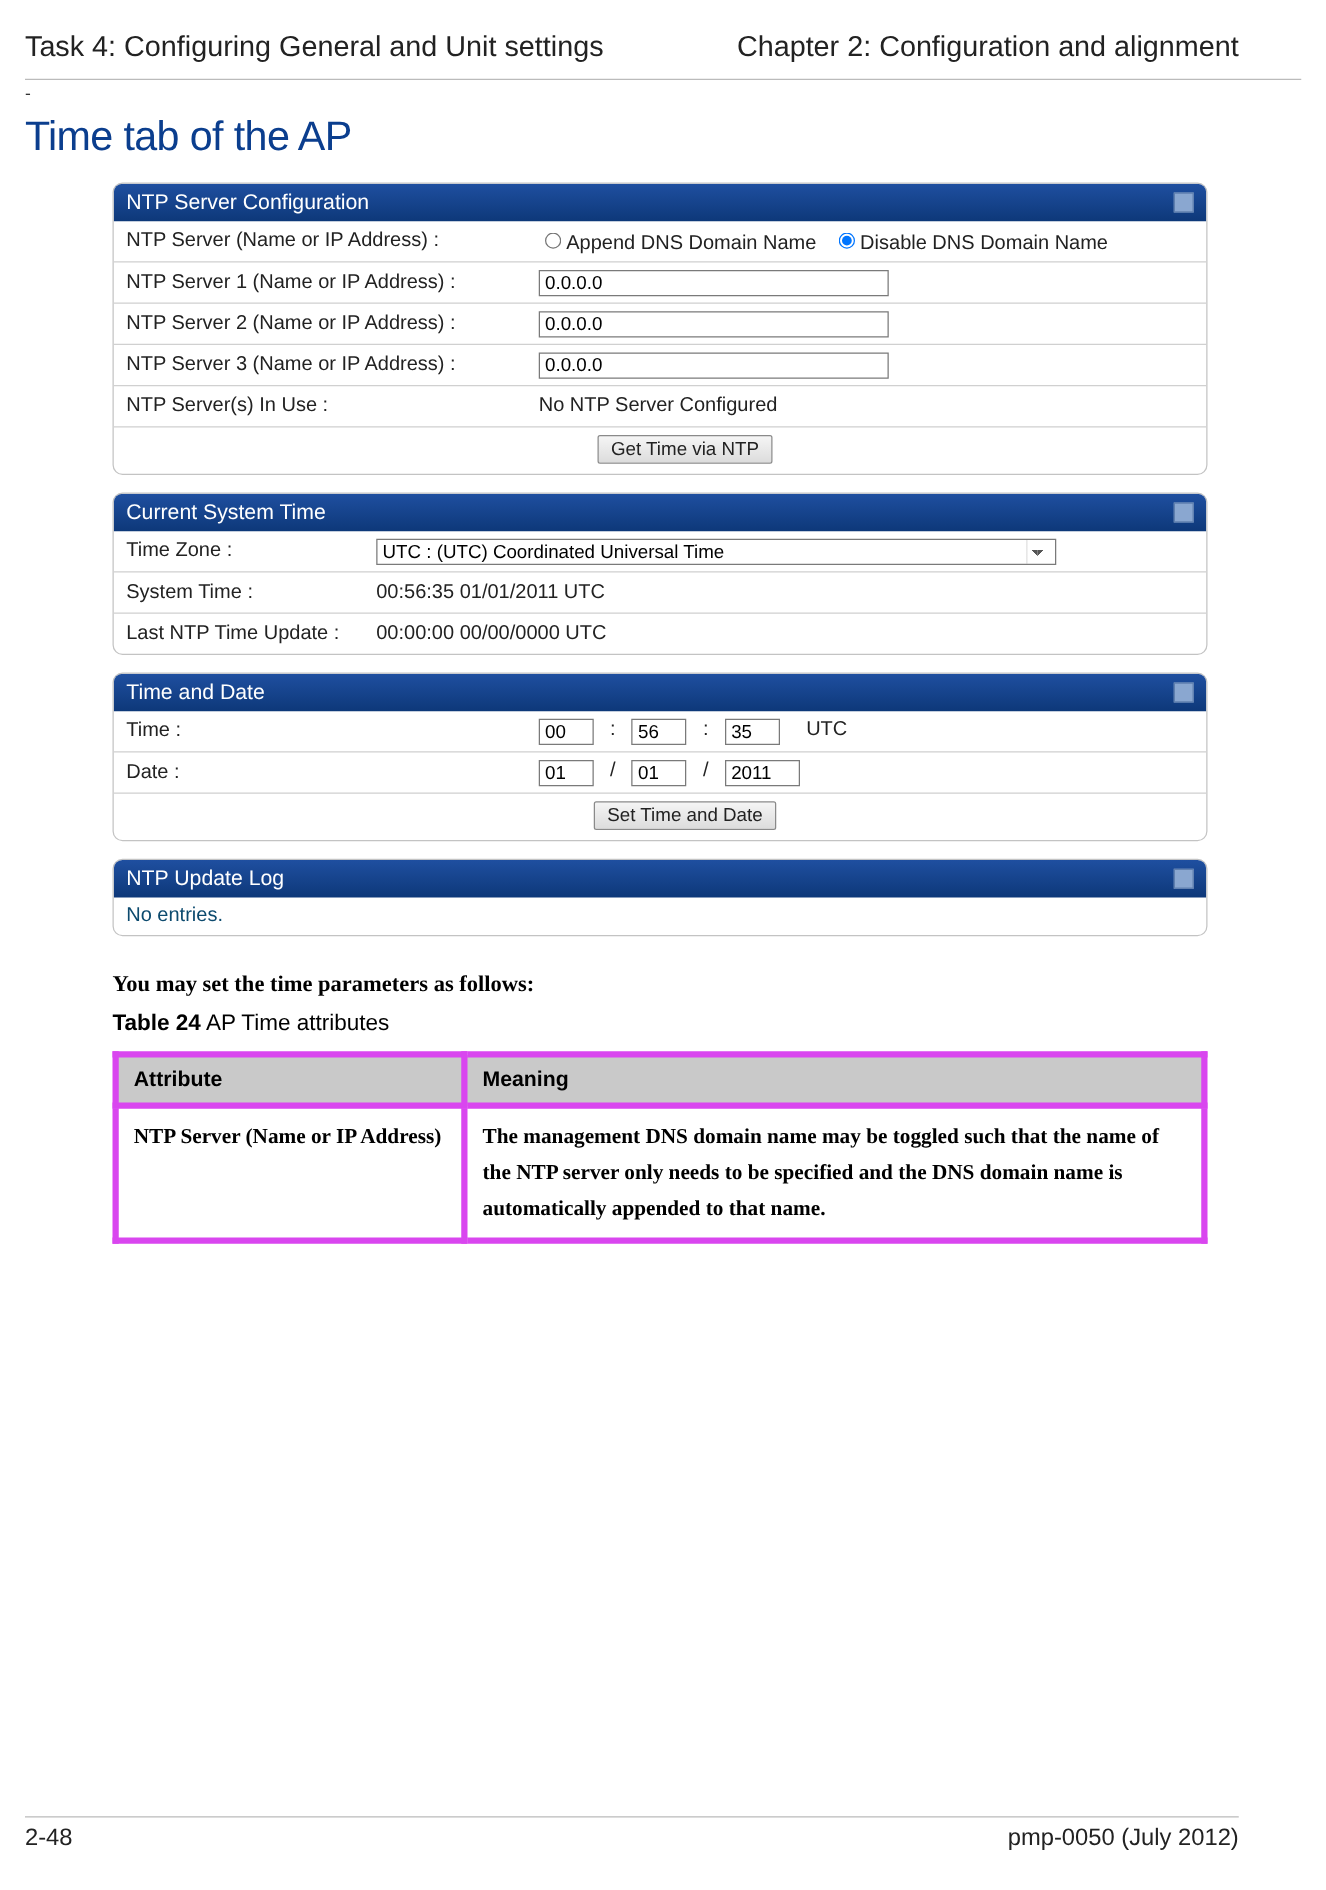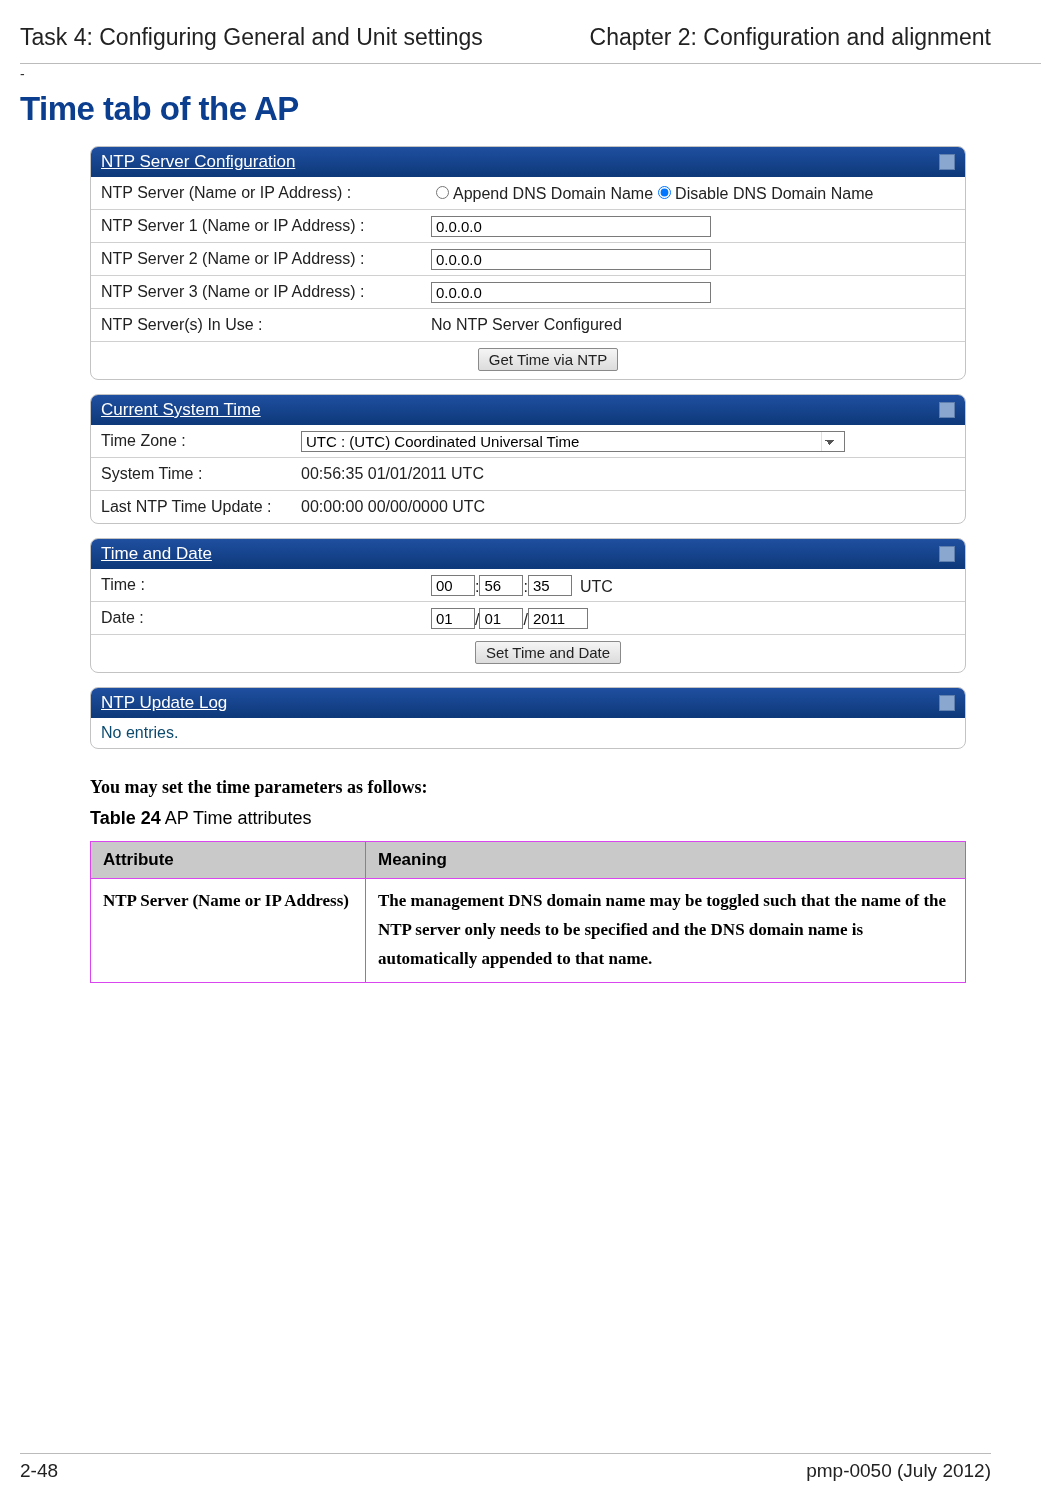--- a/index.html
+++ b/index.html
@@ -31,21 +31,21 @@
     border-top: 1px solid #bbb;
   }
   .dash {
     padding-left: 20px;
     font-size: 14px;
     color: #333;
     margin-top: 2px;
   }
   h1.section-title {
     font-family: Arial, Helvetica, sans-serif;
-    font-weight: 700;
+    font-weight: 400;
     color: #0b3e8e;
     font-size: 33px;
     margin: 8px 0 18px 20px;
     letter-spacing: -0.5px;
   }
   .caption {
     margin-left: 90px;
     font-size: 18px;
     margin-bottom: 12px;
   }
@@ -64,41 +64,40 @@
     background: #fff;
   }
   .panel-header {
     background: linear-gradient(#1f4fa0, #0d3879);
     color: #fff;
     padding: 5px 10px;
     font-size: 17px;
     display: flex;
     justify-content: space-between;
     align-items: center;
-    text-decoration: underline;
   }
   .panel-header .collapse-icon {
     width: 14px;
     height: 14px;
     background: #8aa7d0;
     border: 1px solid #5f7fae;
     display: inline-block;
   }
   .panel-row {
     display: flex;
     align-items: center;
     border-top: 1px solid #d0d0d0;
     padding: 3px 10px;
     min-height: 26px;
     color: #222;
   }
   .panel-row:first-of-type { border-top: none; }
   .panel-row .lbl { flex: 0 0 330px; }
   .panel-row.short .lbl { flex: 0 0 200px; }
-  .panel-row .val { flex: 1; display:flex; align-items:flex-end; gap:0; flex-wrap: wrap; }
+  .panel-row .val { flex: 1; display:flex; align-items:flex-start; gap:13px; flex-wrap: wrap; }
   .panel-row .val input[type=text] {
     font-family: Liberation Sans, sans-serif;
     font-size: 15px;
     border: 1px solid #7a7a7a;
     padding: 1px 4px;
   }
   .ip-input { width: 270px; }
   .radio-block label { display: block; font-size: 16px; }
   .radio-block input { margin-right: 4px; }
   .btn {
@@ -143,21 +142,21 @@
     font-weight: 700;
   }
   .attr-table {
     margin-left: 90px;
     border-collapse: collapse;
     width: 876px;
     font-family: Georgia, 'Times New Roman', serif;
     font-size: 17px;
   }
   .attr-table th, .attr-table td {
-    border: 1px solid #d946ef;
+    border: 5px solid #d946ef;
     padding: 8px 12px;
     vertical-align: top;
     text-align: left;
   }
   .attr-table th {
     background: #c9c9c9;
     font-family: Verdana, Geneva, sans-serif;
     font-weight: 700;
     font-size: 17px;
   }

